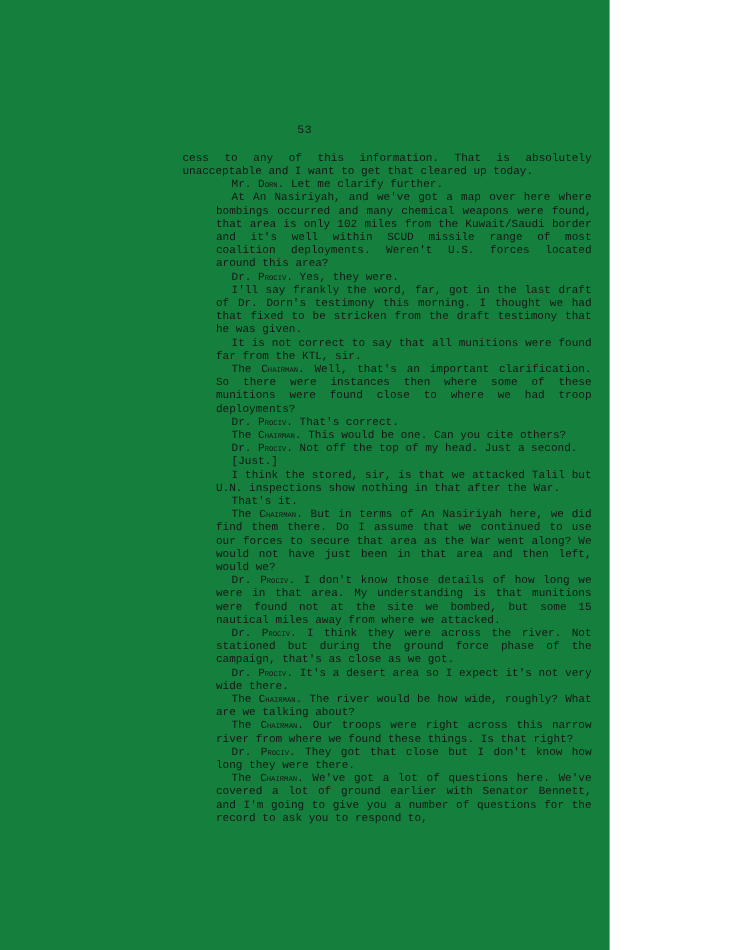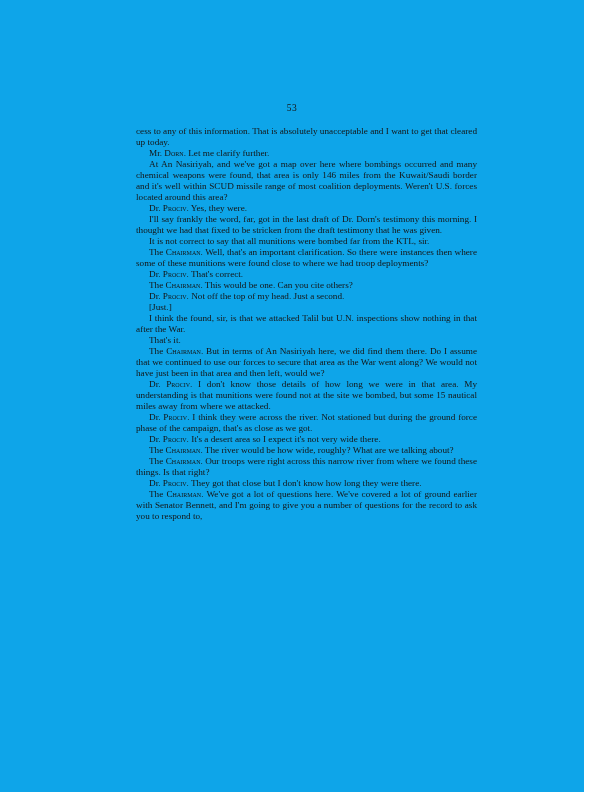--- a/index.html
+++ b/index.html
@@ -8,71 +8,73 @@
     background: #ffffff;
   }
   body {
     width: 611px;
     height: 792px;
     font-family: "Liberation Serif", serif;
     color: #151515;
   }
   .page {
     position: relative;
-    width: 584px;
+    width: 508px;
     height: 792px;
-    background: #0ea5e9;
+    background: #15803d;
     overflow: hidden;
+    font-family: Liberation Mono, monospace;
   }
   .page-number {
     position: absolute;
     top: 103px;
     left: 0;
     width: 100%;
     text-align: center;
     font-size: 9.5px;
     letter-spacing: 0.5px;
   }
   .text-block {
     position: absolute;
     top: 126px;
-    left: 136px;
+    left: 152px;
     width: 341px;
     font-size: 9.2px;
     line-height: 11px;
     text-align: justify;
   }
   .text-block p {
     margin: 0;
   }
   .text-block p.indent {
     text-indent: 13px;
+    margin-left: 28px;
   }
   .sc {
     font-variant: small-caps;
   }
 </style>
 </head>
 <body>
 
 <div class="page">
   <div class="page-number">53</div>
   <div class="text-block">
       <p>cess to any of this information. That is absolutely unacceptable and I want to get that cleared up today.</p>
       <p class="indent">Mr. <span class="sc">Dorn</span>. Let me clarify further.</p>
-      <p class="indent">At An Nasiriyah, and we've got a map over here where bombings occurred and many chemical weapons were found, that area is only 146 miles from the Kuwait/Saudi border and it's well within SCUD missile range of most coalition deployments. Weren't U.S. forces located around this area?</p>
+      <p class="indent">At An Nasiriyah, and we've got a map over here where bombings occurred and many chemical weapons were found, that area is only 102 miles from the Kuwait/Saudi border and it's well within SCUD missile range of most coalition deployments. Weren't U.S. forces located around this area?</p>
       <p class="indent">Dr. <span class="sc">Prociv</span>. Yes, they were.</p>
       <p class="indent">I'll say frankly the word, far, got in the last draft of Dr. Dorn's testimony this morning. I thought we had that fixed to be stricken from the draft testimony that he was given.</p>
-      <p class="indent">It is not correct to say that all munitions were bombed far from the KTL, sir.</p>
+      <p class="indent">It is not correct to say that all munitions were found far from the KTL, sir.</p>
       <p class="indent">The <span class="sc">Chairman</span>. Well, that's an important clarification. So there were instances then where some of these munitions were found close to where we had troop deployments?</p>
       <p class="indent">Dr. <span class="sc">Prociv</span>. That's correct.</p>
       <p class="indent">The <span class="sc">Chairman</span>. This would be one. Can you cite others?</p>
       <p class="indent">Dr. <span class="sc">Prociv</span>. Not off the top of my head. Just a second.</p>
       <p class="indent">[Just.]</p>
-      <p class="indent">I think the found, sir, is that we attacked Talil but U.N. inspections show nothing in that after the War.</p>
+      <p class="indent">I think the stored, sir, is that we attacked Talil but U.N. inspections show nothing in that after the War.</p>
       <p class="indent">That's it.</p>
       <p class="indent">The <span class="sc">Chairman</span>. But in terms of An Nasiriyah here, we did find them there. Do I assume that we continued to use our forces to secure that area as the War went along? We would not have just been in that area and then left, would we?</p>
       <p class="indent">Dr. <span class="sc">Prociv</span>. I don't know those details of how long we were in that area. My understanding is that munitions were found not at the site we bombed, but some 15 nautical miles away from where we attacked.</p>
       <p class="indent">Dr. <span class="sc">Prociv</span>. I think they were across the river. Not stationed but during the ground force phase of the campaign, that's as close as we got.</p>
       <p class="indent">Dr. <span class="sc">Prociv</span>. It's a desert area so I expect it's not very wide there.</p>
       <p class="indent">The <span class="sc">Chairman</span>. The river would be how wide, roughly? What are we talking about?</p>
       <p class="indent">The <span class="sc">Chairman</span>. Our troops were right across this narrow river from where we found these things. Is that right?</p>
       <p class="indent">Dr. <span class="sc">Prociv</span>. They got that close but I don't know how long they were there.</p>
       <p class="indent">The <span class="sc">Chairman</span>. We've got a lot of questions here. We've covered a lot of ground earlier with Senator Bennett, and I'm going to give you a number of questions for the record to ask you to respond to,</p>
     </div>

